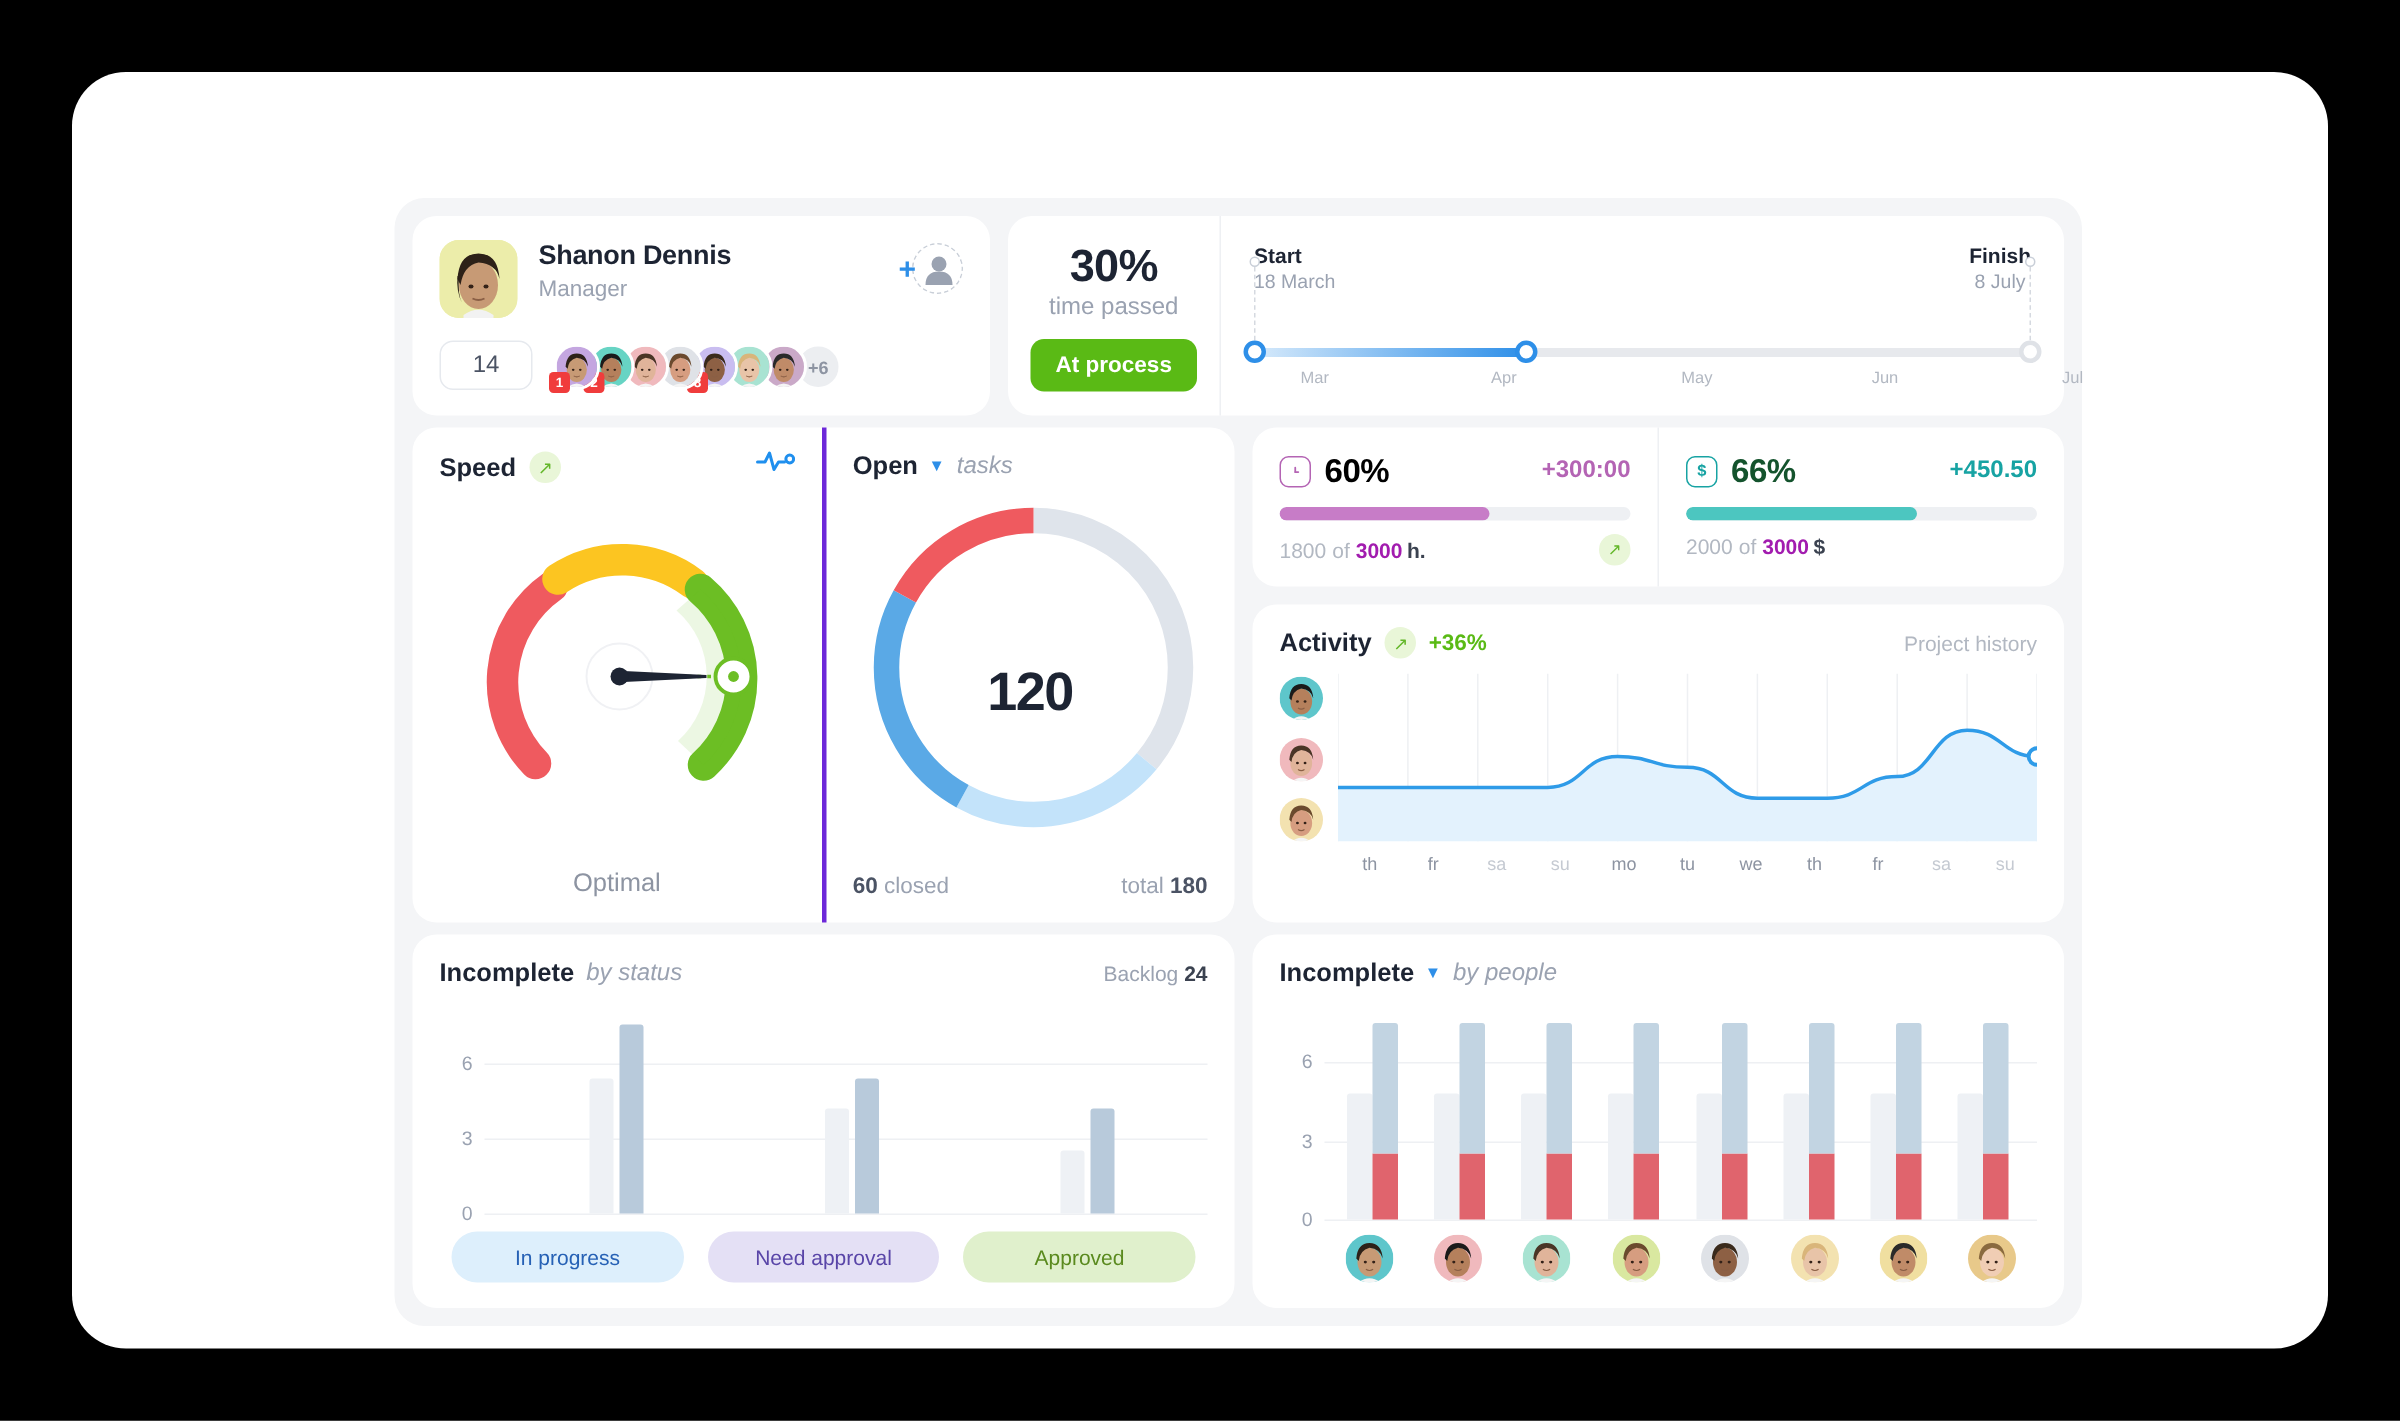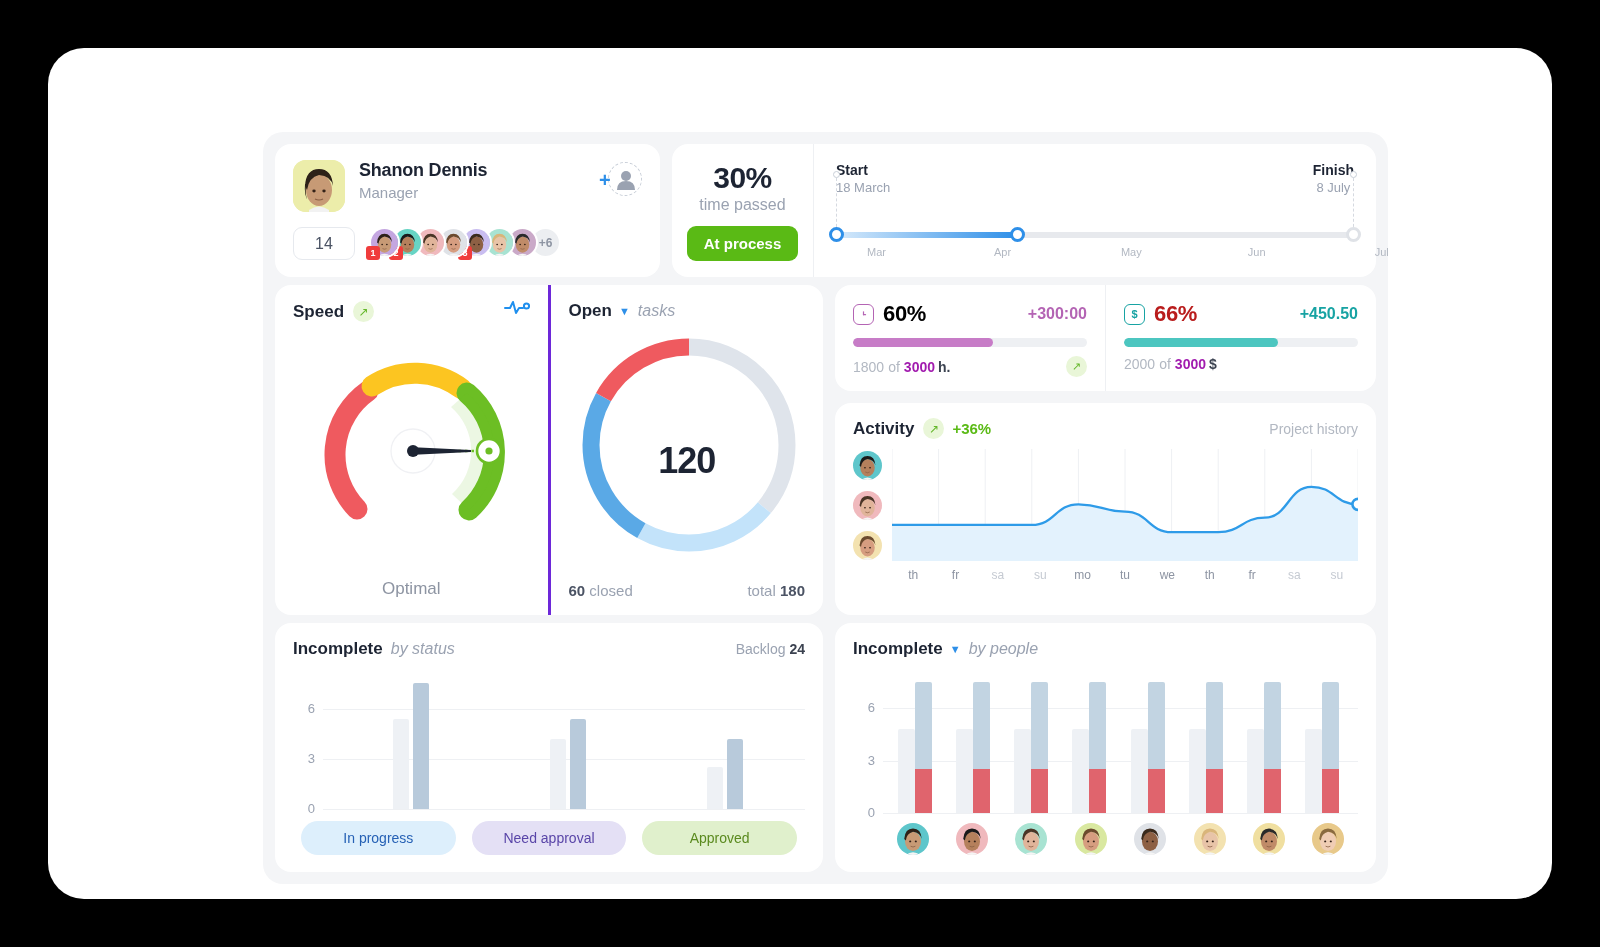--- a/index.html
+++ b/index.html
@@ -39,21 +39,21 @@
   }
   .face { position: absolute; inset: 0; }
   .profile-names { margin-left: 14px; flex: 1; }
   .profile-name { font-size: 18px; font-weight: 700; color: #1d2433; letter-spacing: -.2px; }
   .profile-role { font-size: 15px; color: #9aa2b1; margin-top: 3px; }
   .add-user {
     width: 34px; height: 34px; flex: 0 0 auto; position: relative;
     border-radius: 50%; border: 1.4px dashed #c9cfd8; margin-top: 2px;
   }
   .add-plus { position: absolute; left: -10px; top: 6px; color: #2e8fe8; font-size: 20px; font-weight: 600; }
-  .profile-bottom { display: flex; align-items: flex-start; margin-top: 15px; }
+  .profile-bottom { display: flex; align-items: flex-end; margin-top: 15px; }
   .count-box {
     width: 62px; height: 33px; border: 1px solid #e6e9ee; border-radius: 9px;
     display: flex; align-items: center; justify-content: center;
     font-size: 16px; color: #4b5364;
   }
   .avatar-stack { display: flex; align-items: center; margin-left: 14px; }
   .av {
     width: 31px; height: 31px; border-radius: 50%; margin-left: -8px;
     border: 2px solid #fff; position: relative; overflow: visible; flex: 0 0 auto;
   }
@@ -433,21 +433,21 @@
             <b>3000</b>
             <span class="unit">h.</span>
             <span class="foot-arrow">↗</span>
           </div>
         </div>
         <div class="stat">
           <div class="stat-head">
             <span class="sq-icon" style="color:#17a3a3">
               <span style="font-size:11px;font-weight:700">$</span>
             </span>
-            <span class="stat-pct" style="color:#b91c1c">66%</span>
+            <span class="stat-pct" style="color:#14532d">66%</span>
             <span class="stat-delta" style="color:#17a3a3">+450.50</span>
           </div>
           <div class="bar-bg">
             <div class="bar-fill" style="width:66%;background:#4cc6c0"></div>
           </div>
           <div class="stat-foot">
             <span>2000</span>
             <span style="margin-left:4px">of</span>
             <b>3000</b>
             <span class="unit">$</span>

